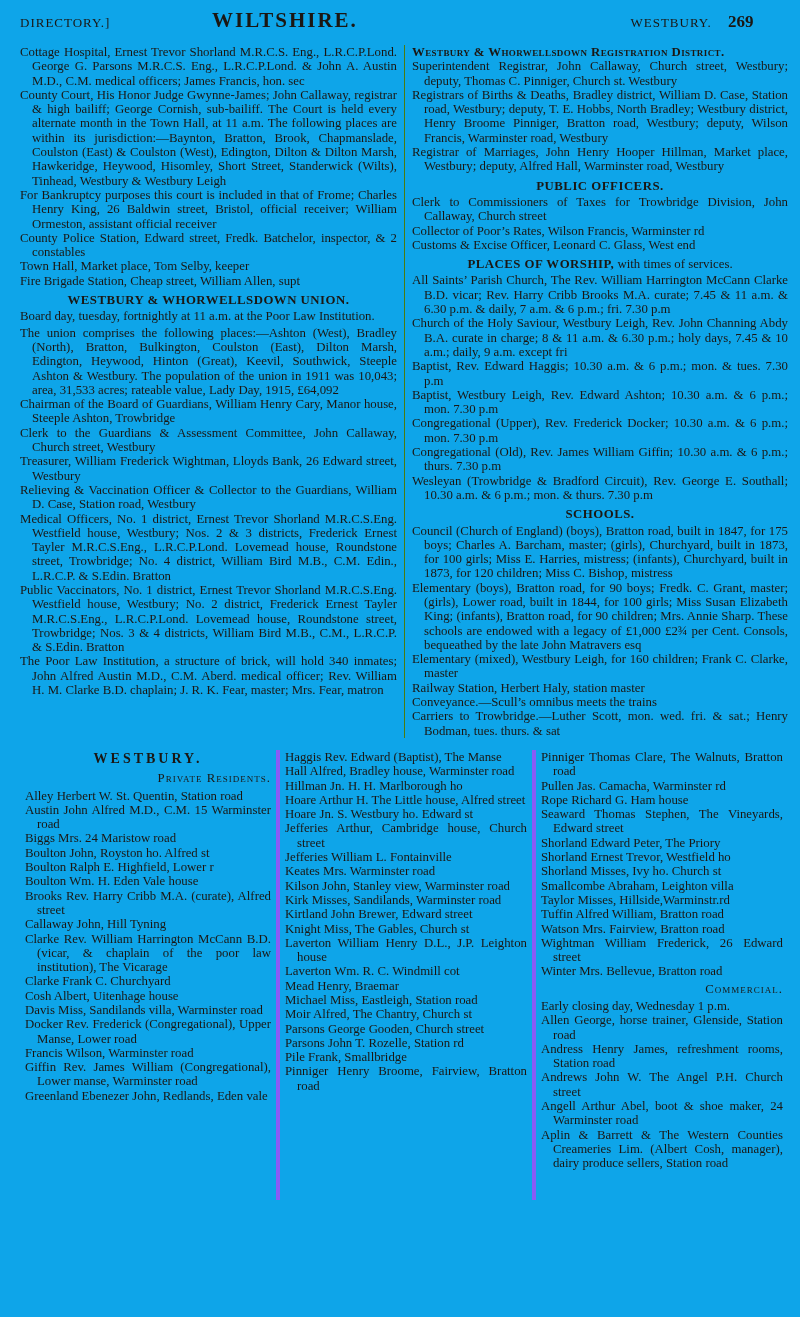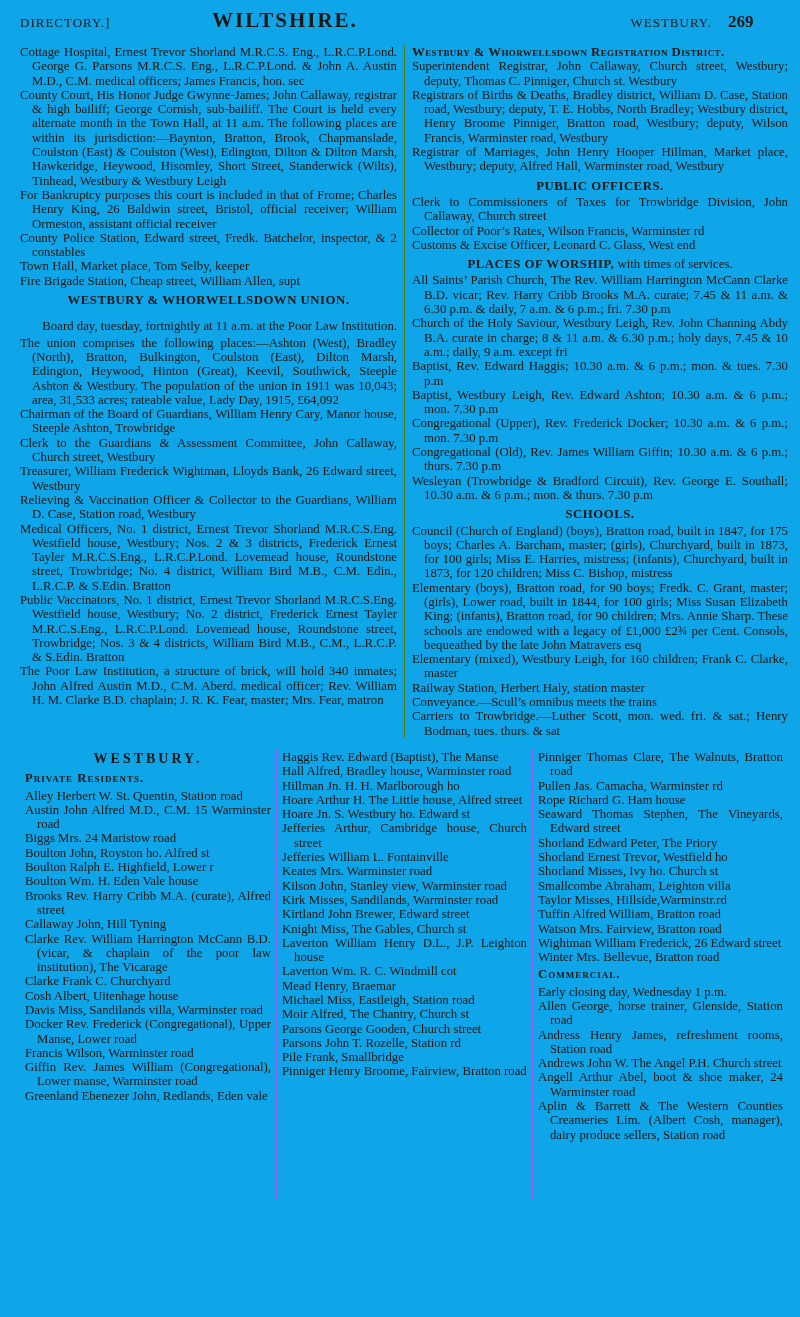--- a/index.html
+++ b/index.html
@@ -22,31 +22,31 @@
   .hdr-right .pgnum { font-size:17px; font-weight:bold; margin-left:12px; letter-spacing:0; }
 
   
   .top-section { display:flex; margin-top:12px; }
   .tcol { width:50%; box-sizing:border-box; }
   .tcol-left  { padding-right:7px; }
   .tcol-right { border-left:1px solid #4d7c0f; padding-left:7px; }
 
   .bottom-section { display:flex; margin-top:12px; height:450px; }
   .bcol { width:33.333%; box-sizing:border-box; padding:0 5px; }
-  .bcol + .bcol { border-left:1px solid #8b5cf6; }
+  .bcol + .bcol { border-left:4px solid #8b5cf6; }
 
   
   p.blk { margin:0; font-size:12.8px; line-height:14.3px; text-align:justify; }
   p.entry      { padding-left:12px; text-indent:-12px; }
   p.heading    { text-align:center; margin:5px 0 2px; text-indent:0; }
   p.heading b  { letter-spacing:0.5px; }
-  p.subheading { text-align:right; margin:12px 0 2px; text-indent:0; }
+  p.subheading { text-align:left; margin:2px 0 2px; text-indent:0; }
   p.runhead    { font-variant:small-caps; font-weight:600; letter-spacing:0.4px; text-align:justify; }
   p.bigheading { text-align:center; font-weight:bold; font-size:14px; letter-spacing:3px; margin:2px 0 5px; }
-  p.subhead2   { text-align:left; font-variant:small-caps; font-weight:700; letter-spacing:1px; margin:3px 0 3px; }
+  p.subhead2   { text-align:right; font-variant:small-caps; font-weight:400; letter-spacing:1px; margin:3px 0 3px; }
 </style>
 </head>
 <body>
 
 <div class="page">
   <div class="hdr">
     <div class="hdr-left">DIRECTORY.]</div>
     <div class="hdr-center">WILTSHIRE.</div>
     <div class="hdr-right">
       <span>WESTBURY.</span>

